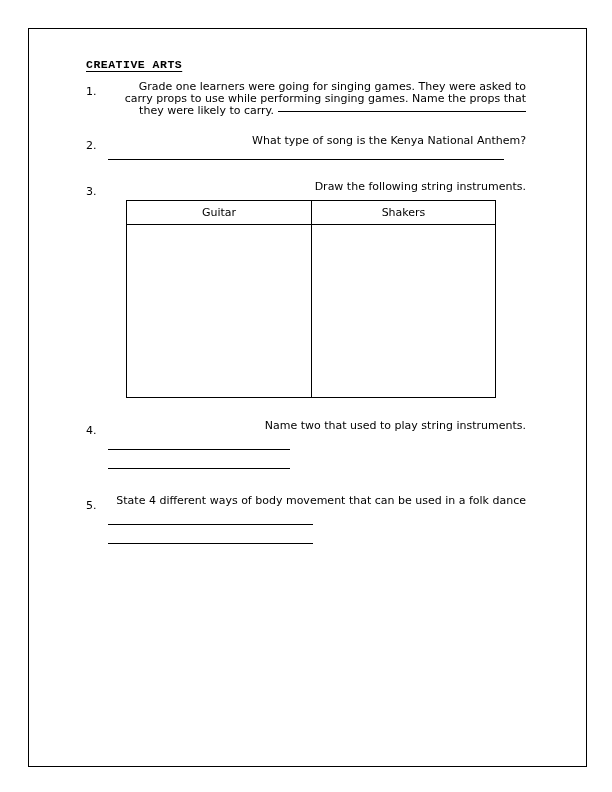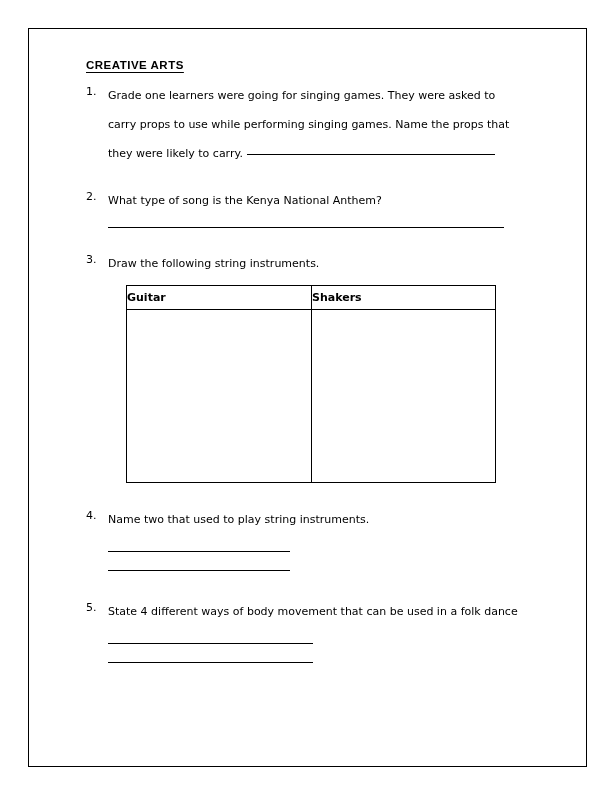--- a/index.html
+++ b/index.html
@@ -38,21 +38,21 @@
   
   .content {
     position: absolute;
     left: 86px;
     top: 58px;
     width: 440px;
   }
 
   
   .doc-heading {
-    font-family: Liberation Sans, sans-serif;
+    font-family: Liberation Mono, monospace;
     font-size: 11.5px;
     font-weight: bold;
     letter-spacing: 0.5px;
     text-decoration: underline;
     text-underline-offset: 2.5px;
     margin: 0 0 9px 0;
     line-height: 14px;
   }
 
   
@@ -66,22 +66,23 @@
     position: absolute;
     left: 0;
     top: 0;
     width: 18px;
     font-size: 11px;
     line-height: 21px;
   }
   .q-text {
     display: block;
     font-size: 11px;
-    line-height: 29px;
+    line-height: 12px;
     white-space: pre-wrap;
+    text-align: right;
   }
 
   
   .q1 { margin-top: 0; }
   .q2 { margin-top: 18px; }
   .q3 { margin-top: 21px; }
   .q4 { margin-top: 22px; }
   .q5 { margin-top: 26px; }
 
   
@@ -115,23 +116,23 @@
     table-layout: fixed;
     width: 369px;
   }
   table.draw-table th,
   table.draw-table td {
     border: 1.7px solid #000000;
     padding: 0;
     margin: 0;
   }
   table.draw-table th {
-    font-weight: bold;
-    font-size: 11px;
-    text-align: left;
+    font-weight: normal;
+    font-size: 11px;
+    text-align: center;
     height: 23px;
     line-height: 23px;
   }
   table.draw-table td {
     height: 172px;
   }
   table.draw-table col.c1 { width: 185px; }
   table.draw-table col.c2 { width: 184px; }
 </style>
 </head>

